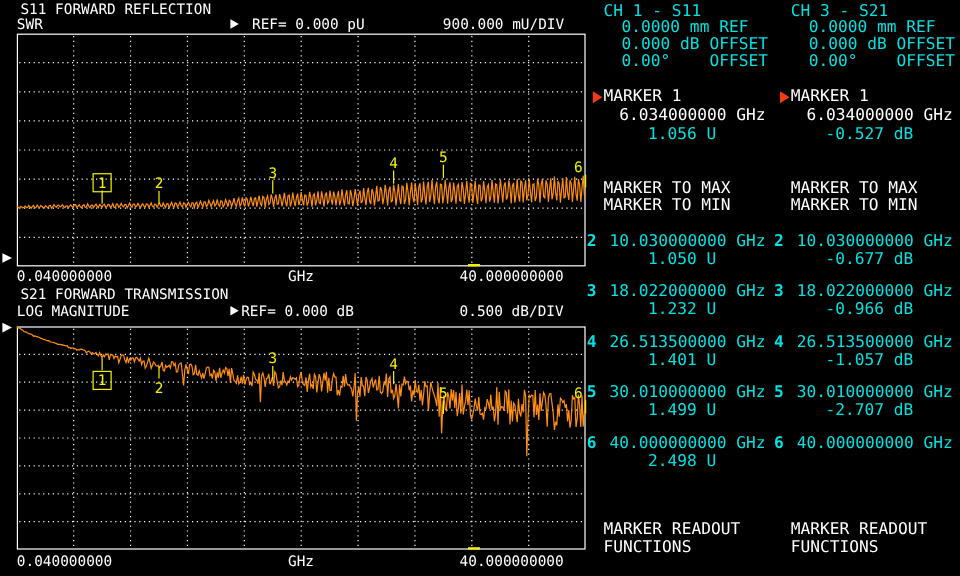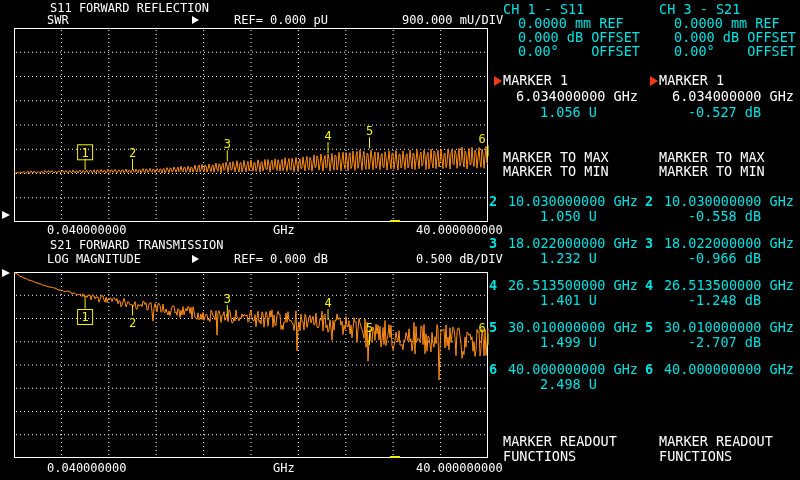--- a/index.html
+++ b/index.html
@@ -1,19 +1,19 @@
 <!DOCTYPE html>
 <html style="--bg: #000000; --white: #ffffff; --cyan: #00e1e1; --yellow: #f3f300; --orange: #ff8e14; --red: #f23b14;"><head>
 <meta charset="utf-8">
 <style>
   html,body{margin:0;padding:0;background:#000;}
   body{width:800px;height:480px;position:relative;overflow:hidden;
        font-family:"DejaVu Sans Mono","Liberation Mono",monospace;color:var(--white,#fff);}
   .abs{position:absolute;white-space:pre;}
-  .pt{font-size:12px;line-height:12px;margin-left:33px;}          
+  .pt{font-size:12px;line-height:12px;}          
   .ro{font-size:13.5px;line-height:13px;}        
   .white{color:var(--white,#fff);}
   .cyan{color:var(--cyan,#00e1e1);}
   .tri-w{width:0;height:0;border-left:7px solid var(--white,#fff);
          border-top:4px solid transparent;border-bottom:4px solid transparent;}
   .tri-r{width:0;height:0;border-left:8px solid var(--red,#f23b14);
          border-top:5px solid transparent;border-bottom:5px solid transparent;}
   .rocol{position:absolute;top:0;width:156px;height:480px;}
   .ln{position:absolute;left:16px;white-space:pre;}
   .ind{left:31px;}
@@ -122,21 +122,21 @@
       <g>
         <line x1="488" y1="333.6095" x2="488" y2="344.6095" stroke="#f3f300" stroke-width="1"></line>
         <text x="482" y="331.6095" fill="#f3f300" font-size="12" text-anchor="middle" font-family="DejaVu Sans Mono, monospace">6</text>
       </g>
     </g>
   </svg>
 
 <div class="abs pt white" style="left:17px;top:2px">S11 FORWARD REFLECTION</div>
 <div class="abs pt white" style="left:14px;top:14px">SWR</div>
 <div class="abs tri-w" style="left:192px;top:16px"></div>
-<div class="abs pt white" style="left:201px;top:14px">REF= 0.000 pU</div>
+<div class="abs pt white" style="left:210px;top:14px">REF= 0.000 pU</div>
 <div class="abs pt white" style="left:369px;top:14px">900.000 mU/DIV</div>
 
 <div class="abs pt white" style="left:14px;top:224px">0.040000000</div>
 <div class="abs pt white" style="left:240px;top:224px">GHz</div>
 <div class="abs pt white" style="left:383px;top:224px">40.000000000</div>
 
 <div class="abs pt white" style="left:17px;top:239px">S21 FORWARD TRANSMISSION</div>
 <div class="abs pt white" style="left:14px;top:253px">LOG MAGNITUDE</div>
 <div class="abs tri-w" style="left:192px;top:255px"></div>
 <div class="abs pt white" style="left:201px;top:253px">REF= 0.000 dB</div>
@@ -189,29 +189,29 @@
   <div class="ln ind cyan" style="top:45px">0.00°    OFFSET</div>
   <div class="abs tri-r" style="left:7px;top:76px"></div>
   <div class="ln white" style="top:74px">MARKER 1</div>
   <div class="freq white" style="top:90px">6.034000000 GHz</div>
   <div class="val cyan" style="top:106px">-0.527 dB</div>
   <div class="ln white" style="top:151px">MARKER TO MAX</div>
   <div class="ln white" style="top:165px">MARKER TO MIN</div>
 
   <div class="mknum cyan" style="top:195px">2</div>
   <div class="freq cyan" style="top:195px">10.030000000 GHz</div>
-  <div class="val cyan" style="top:210px">-0.558 dB</div>
+  <div class="val cyan" style="top:210px">-0.677 dB</div>
 
   <div class="mknum cyan" style="top:237px">3</div>
   <div class="freq cyan" style="top:237px">18.022000000 GHz</div>
   <div class="val cyan" style="top:252px">-0.966 dB</div>
 
   <div class="mknum cyan" style="top:279px">4</div>
   <div class="freq cyan" style="top:279px">26.513500000 GHz</div>
-  <div class="val cyan" style="top:294px">-1.248 dB</div>
+  <div class="val cyan" style="top:294px">-1.057 dB</div>
 
   <div class="mknum cyan" style="top:321px">5</div>
   <div class="freq cyan" style="top:321px">30.010000000 GHz</div>
   <div class="val cyan" style="top:336px">-2.707 dB</div>
 
   <div class="mknum cyan" style="top:363px">6</div>
   <div class="freq cyan" style="top:363px">40.000000000 GHz</div>
 
   <div class="ln white" style="top:435px">MARKER READOUT</div>
   <div class="ln white" style="top:450px">FUNCTIONS</div>

